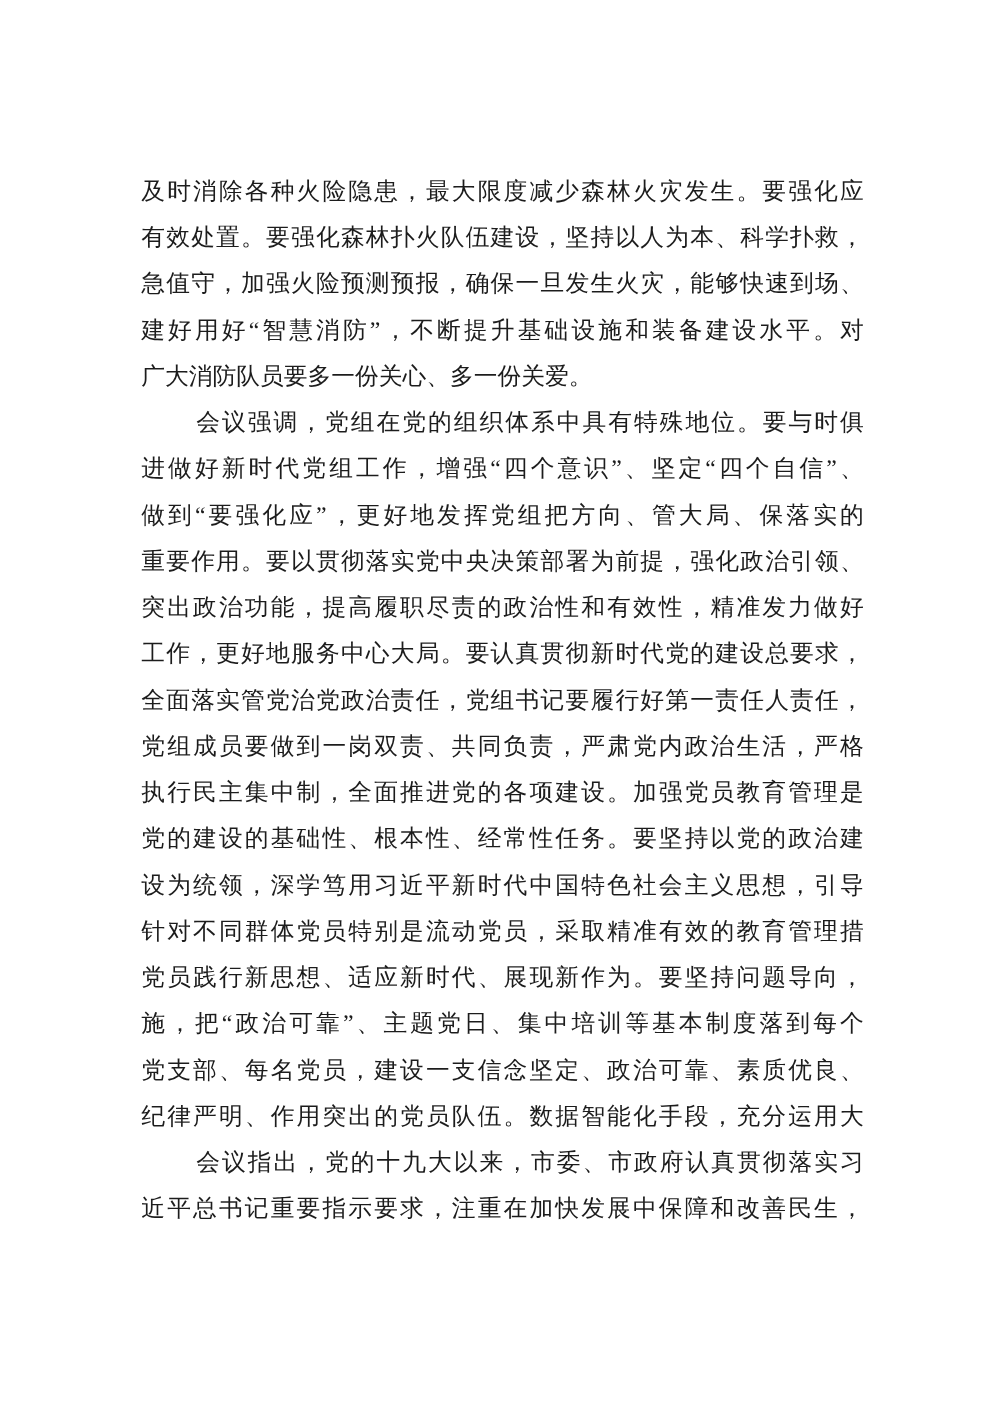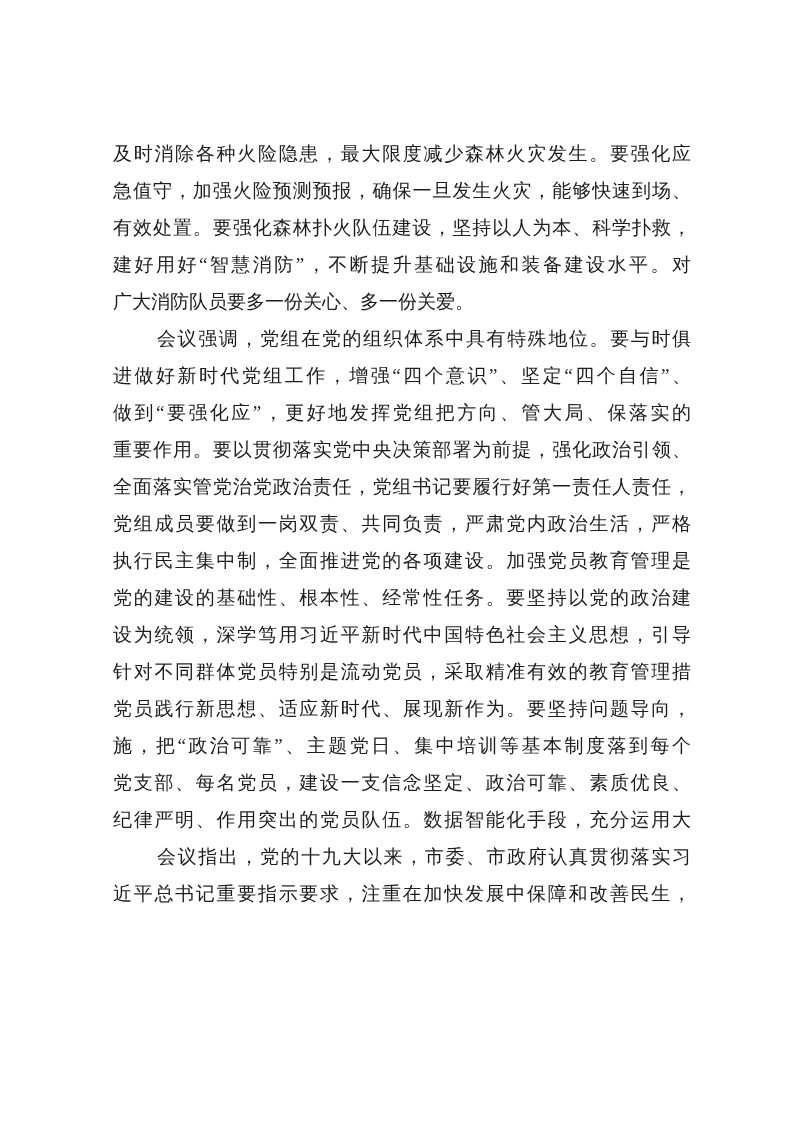--- a/index.html
+++ b/index.html
@@ -36,31 +36,33 @@
   .line.para-end { text-align-last: left; }
 </style>
 </head>
 <body>
 
 <div class="page">
   <div class="textblock">
 
     <div class="paragraph">
       <div class="line">及时消除各种火险隐患，最大限度减少森林火灾发生。要强化应</div>
+      <div class="line">有效处置。要强化森林扑火队伍建设，坚持以人为本、科学扑救，</div>
       <div class="line">急值守，加强火险预测预报，确保一旦发生火灾，能够快速到场、</div>
-      <div class="line">有效处置。要强化森林扑火队伍建设，坚持以人为本、科学扑救，</div>
       <div class="line">建好用好“智慧消防”，不断提升基础设施和装备建设水平。对</div>
       <div class="line para-end">广大消防队员要多一份关心、多一份关爱。</div>
     </div>
 
     <div class="paragraph">
       <div class="line indent">会议强调，党组在党的组织体系中具有特殊地位。要与时俱</div>
       <div class="line">进做好新时代党组工作，增强“四个意识”、坚定“四个自信”、</div>
       <div class="line">做到“要强化应”，更好地发挥党组把方向、管大局、保落实的</div>
       <div class="line">重要作用。要以贯彻落实党中央决策部署为前提，强化政治引领、</div>
+      <div class="line">突出政治功能，提高履职尽责的政治性和有效性，精准发力做好</div>
+      <div class="line">工作，更好地服务中心大局。要认真贯彻新时代党的建设总要求，</div>
       <div class="line">全面落实管党治党政治责任，党组书记要履行好第一责任人责任，</div>
       <div class="line">党组成员要做到一岗双责、共同负责，严肃党内政治生活，严格</div>
       <div class="line">执行民主集中制，全面推进党的各项建设。加强党员教育管理是</div>
       <div class="line">党的建设的基础性、根本性、经常性任务。要坚持以党的政治建</div>
       <div class="line">设为统领，深学笃用习近平新时代中国特色社会主义思想，引导</div>
       <div class="line">针对不同群体党员特别是流动党员，采取精准有效的教育管理措</div>
       <div class="line">党员践行新思想、适应新时代、展现新作为。要坚持问题导向，</div>
       <div class="line">施，把“政治可靠”、主题党日、集中培训等基本制度落到每个</div>
       <div class="line">党支部、每名党员，建设一支信念坚定、政治可靠、素质优良、</div>
       <div class="line">纪律严明、作用突出的党员队伍。数据智能化手段，充分运用大</div>

